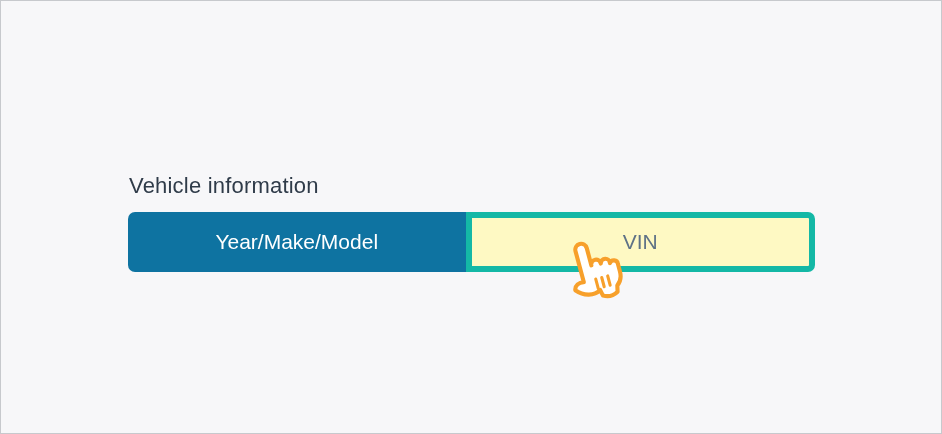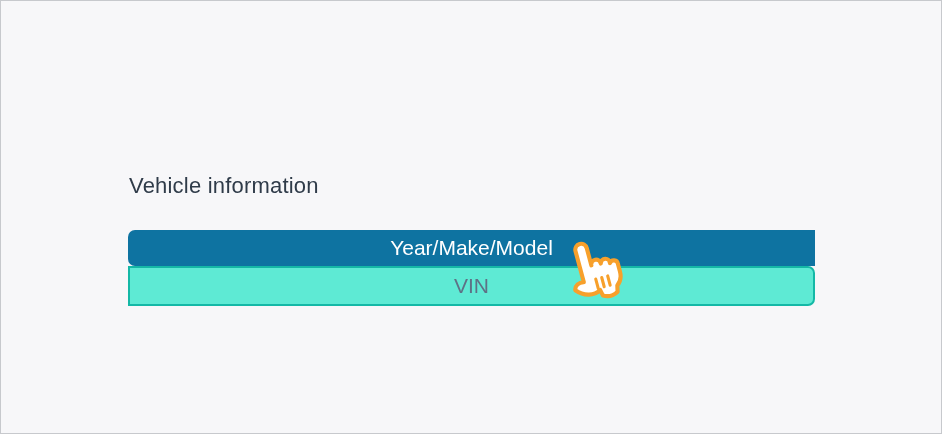--- a/index.html
+++ b/index.html
@@ -16,46 +16,45 @@
     left: 128px;
     top: 172px;
     font-size: 22px;
     line-height: 26px;
     color: #2F3B49;
     letter-spacing: 0.2px;
   }
   .toggle-group {
     position: absolute;
     left: 127px;
-    top: 229px;
+    top: 211px;
     width: 687px;
-    height: 76px;
+    height: 60px;
     display: flex;
-    flex-direction: column;
   }
   .toggle-btn {
     flex: 1 1 0;
     display: flex;
     align-items: center;
     justify-content: center;
     font-family: "Liberation Sans", sans-serif;
     font-size: 21px;
     padding: 0;
     cursor: pointer;
   }
   .toggle-btn.selected {
     background: #0E73A1;
     color: #FFFFFF;
     border: none;
     border-radius: 7px 0 0 7px;
   }
   .toggle-btn.unselected {
-    background: #5eead4;
+    background: #fef9c3;
     color: #5E7286;
-    border: 2px solid #14b8a6;
+    border: 6px solid #14b8a6;
     border-radius: 0 7px 7px 0;
   }
   .cursor-overlay {
     position: absolute;
     left: 558px;
     top: 235px;
     width: 66px;
     height: 74px;
     z-index: 10;
     pointer-events: none;

